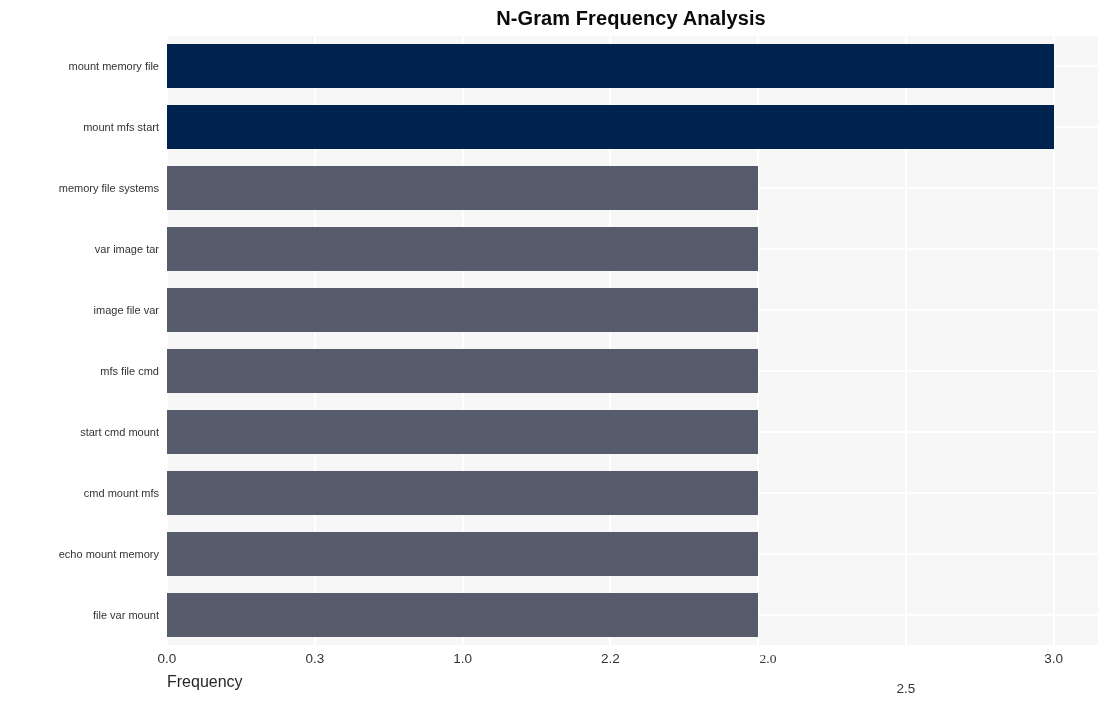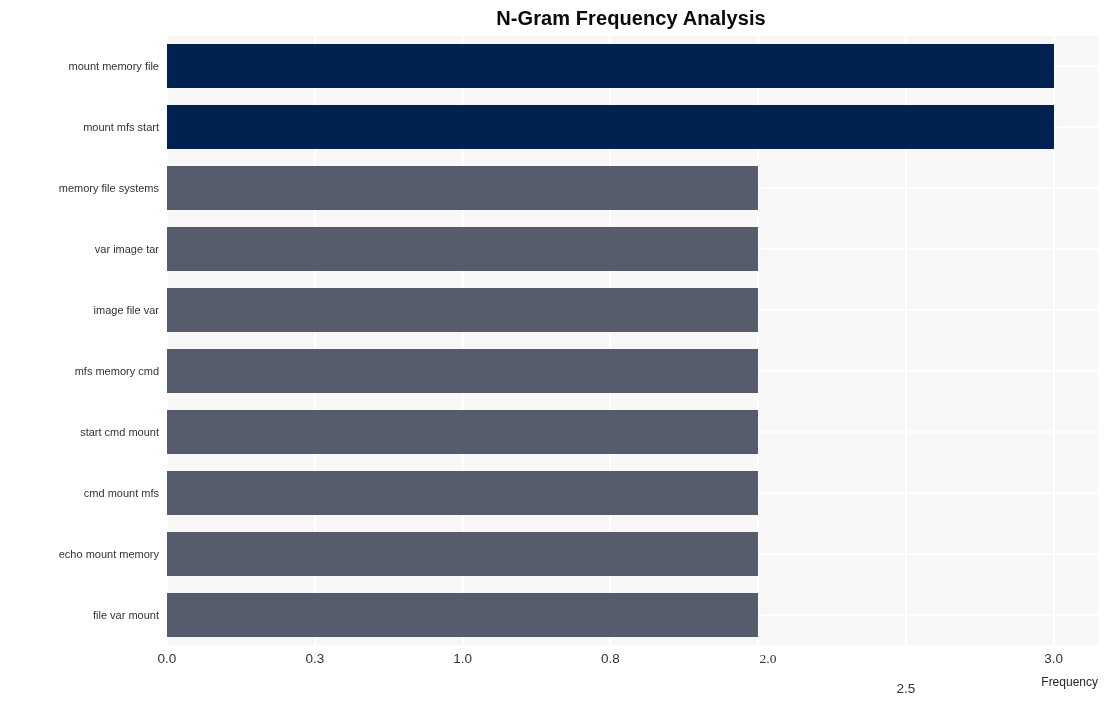--- a/index.html
+++ b/index.html
@@ -106,22 +106,22 @@
     font-size: 13.5px;
     color: #333333;
     line-height: 17px;
     white-space: nowrap;
   }
   #x-axis-label {
     position: absolute;
     left: 167px;
     top: 673px;
     width: 931px;
-    text-align: right;
-    font-size: 12px;
+    text-align: left;
+    font-size: 16px;
     color: #262626;
     line-height: 18px;
     white-space: nowrap;
   }
 </style>
 </head>
 <body>
 
 <div id="figure">
 
@@ -156,32 +156,32 @@
       <div class="bar" title="echo mount memory: 2" style="top: 495.65px; height: 44px; width: 591.111px; background: rgb(86, 92, 108);"></div>
       <div class="bar" title="file var mount: 2" style="top: 556.55px; height: 44px; width: 591.111px; background: rgb(86, 92, 108);"></div>
     </div>
 
   <div id="y-labels">
       <div class="y-label" style="top: 22.45px;">mount memory file</div>
       <div class="y-label" style="top: 83.35px;">mount mfs start</div>
       <div class="y-label" style="top: 144.25px;">memory file systems</div>
       <div class="y-label" style="top: 205.15px;">var image tar</div>
       <div class="y-label" style="top: 266.05px;">image file var</div>
-      <div class="y-label" style="top: 326.95px;">mfs memory cmd</div>
+      <div class="y-label" style="top: 326.95px;">mfs file cmd</div>
       <div class="y-label" style="top: 387.85px;">start cmd mount</div>
       <div class="y-label" style="top: 448.75px;">cmd mount mfs</div>
       <div class="y-label" style="top: 509.65px;">echo mount memory</div>
       <div class="y-label" style="top: 570.55px;">file var mount</div>
     </div>
 
   <div id="x-ticklabels">
       <div class="x-tick" style="left: 167px;">0.0</div>
       <div class="x-tick" style="left: 314.778px;">0.3</div>
       <div class="x-tick" style="left: 462.556px;">1.0</div>
-      <div class="x-tick" style="left: 610.333px;">0.8</div>
+      <div class="x-tick" style="left: 610.333px;">2.2</div>
       <div class="x-tick" style="left: 768px; font-family: Liberation Serif, serif;">2.0</div>
       <div class="x-tick" style="left: 905.889px; margin-top: 30px;">2.5</div>
       <div class="x-tick" style="left: 1053.67px;">3.0</div>
     </div>
 
   <div id="x-axis-label">Frequency</div>
 
 </div>
 
 </body></html>

